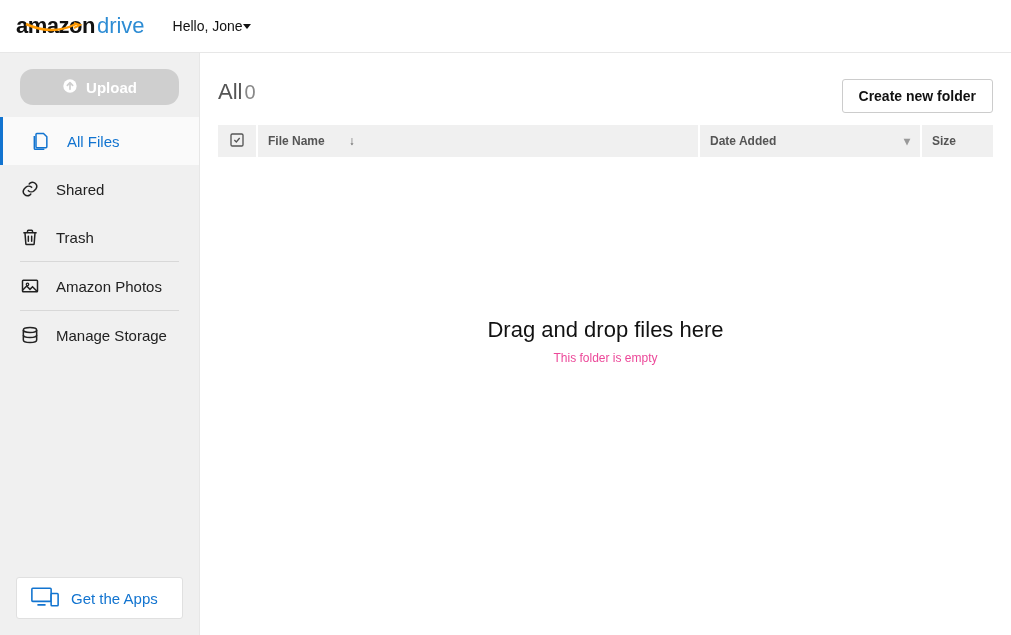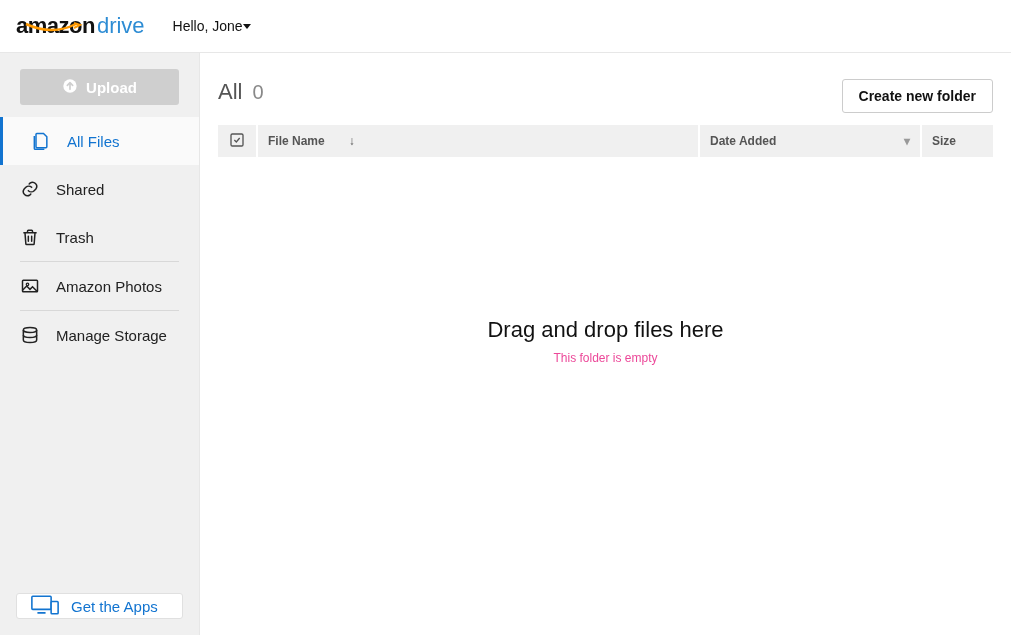--- a/index.html
+++ b/index.html
@@ -11,33 +11,33 @@
   .smile { position: absolute; left: 24px; top: 22px; width: 60px; height: 14px; }
   .search-wrap { flex: 1; display: flex; height: 34px; }
   .search-input { flex: 1; border: 1px solid #ccc; border-right: none; border-radius: 3px 0 0 3px; padding: 0 12px; font-size: 14px; color: #555; outline: none; }
   .search-input::placeholder { color: #767676; }
   .search-btn { width: 38px; background: #1274d0; border: 1px solid #1274d0; border-radius: 0 3px 3px 0; display: flex; align-items: center; justify-content: center; cursor: pointer; }
   .user-menu { display: flex; align-items: center; font-size: 14px; color: #111; cursor: pointer; padding: 0 8px; }
   .caret { width: 0; height: 0; border-left: 4px solid transparent; border-right: 4px solid transparent; border-top: 5px solid #111; }
 
   .body { display: flex; height: calc(635px - 53px); }
   .sidebar { width: 200px; background: #f0f0f0; display: flex; flex-direction: column; border-right: 1px solid #e7e7e7; }
-  .upload-btn { margin: 16px 20px 12px; height: 36px; background: #cfcfcf; color: #fff; border: none; border-radius: 3px; font-size: 15px; font-weight: 700; display: flex; align-items: center; justify-content: center; gap: 8px; cursor: pointer; }
+  .upload-btn { margin: 16px 20px 12px; height: 36px; background: #cfcfcf; color: #fff; border: none; border-radius: 13px; font-size: 15px; font-weight: 700; display: flex; align-items: center; justify-content: center; gap: 8px; cursor: pointer; }
   .nav { display: flex; flex-direction: column; }
   .nav-item { height: 48px; display: flex; align-items: center; gap: 16px; padding: 0 20px; color: #222; cursor: pointer; font-size: 15px; }
   .nav-item.active { background: #fafafa; color: #1274d0; border-left: 3px solid #1274d0; padding-left: 28px; }
   .nav-item.active .icon svg path, .nav-item.active .icon svg rect, .nav-item.active .icon svg circle { stroke: #1274d0; }
   .nav-sep { height: 1px; background: #d8d8d8; margin: 0 20px; }
   .icon { width: 20px; height: 20px; flex-shrink: 0; display: flex; align-items: center; justify-content: center; }
   .sidebar-bottom { margin-top: auto; padding: 16px; }
-  .apps-btn { background: #fff; border: 1px solid #e0e0e0; border-radius: 3px; height: 26px; display: flex; align-items: center; gap: 12px; padding: 0 14px; color: #1274d0; font-size: 15px; cursor: pointer; }
+  .apps-btn { background: #fff; border: 1px solid #e0e0e0; border-radius: 3px; height: 42px; display: flex; align-items: center; gap: 12px; padding: 0 14px; color: #1274d0; font-size: 15px; cursor: pointer; }
 
   .main { flex: 1; padding: 18px; display: flex; flex-direction: column; background: #fff; }
   .titlebar { display: flex; align-items: center; justify-content: space-between; margin-bottom: 12px; }
-  .title { display: flex; align-items: baseline; gap: 10px; }
+  .title { display: flex; align-items: baseline; gap: 2px; }
   .title-text { font-size: 22px; color: #555; font-weight: 400; }
   .title-count { font-size: 20px; color: #888; font-weight: 400; }
   .create-btn { height: 34px; padding: 0 16px; background: #fff; border: 1px solid #ccc; border-radius: 3px; font-size: 14px; color: #111; font-weight: 700; cursor: pointer; margin-top: 8px; }
   .table-head { display: flex; height: 32px; background: #f0f0f0; align-items: center; font-size: 12px; color: #555; font-weight: 700; }
   .col-check { width: 38px; display: flex; align-items: center; justify-content: center; }
   .col-gap { width: 2px; background: #fff; height: 32px; }
   .col-name { flex: 1; display: flex; align-items: flex-end; gap: 24px; padding: 0 10px; cursor: pointer; }
   .col-date { width: 220px; display: flex; align-items: center; justify-content: space-between; padding: 0 10px; cursor: pointer; }
   .col-size { width: 71px; padding: 0 10px; cursor: pointer; }
   .sort-arrow { font-size: 12px; color: #555; }

